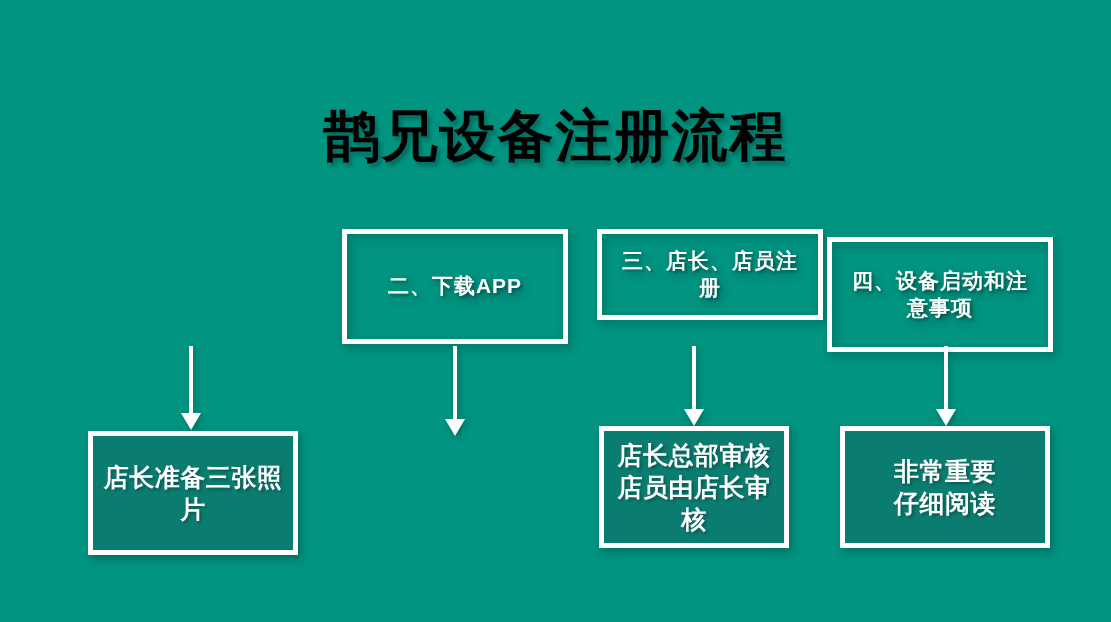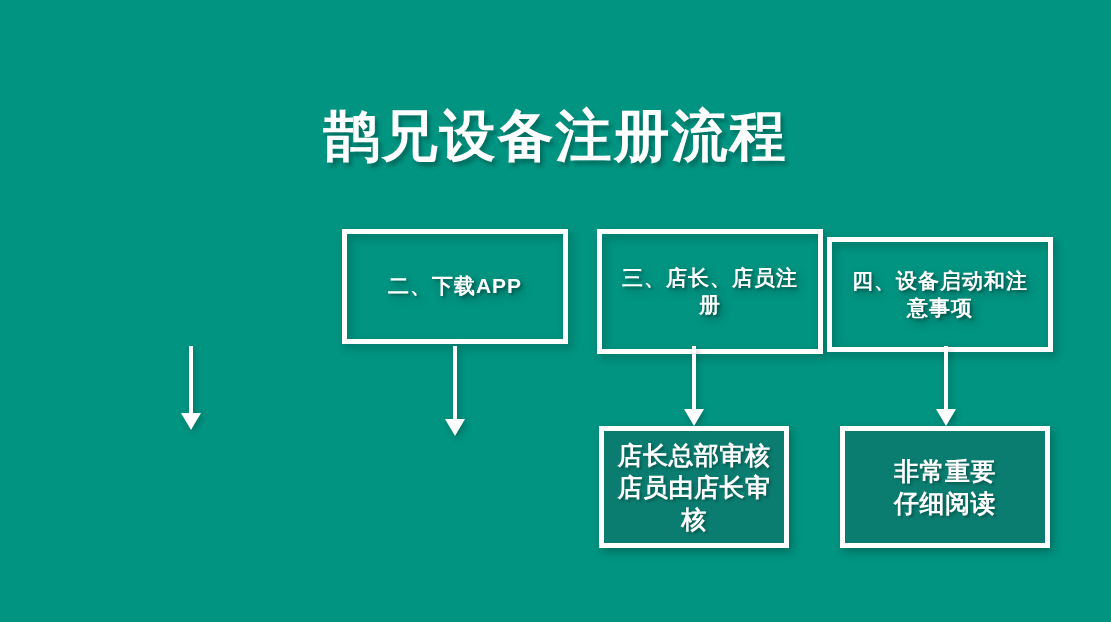--- a/index.html
+++ b/index.html
@@ -22,21 +22,21 @@
 
   
   #title {
     position: absolute;
     left: 0;
     top: 104px;
     width: 1111px;
     text-align: center;
     font-size: 56px;
     font-weight: bold;
-    color: #ffffff;
+    color: #000000;
     letter-spacing: 2px;
     line-height: 1.15;
     text-shadow: 3px 4px 4px rgba(0,0,0,0.28);
     white-space: nowrap;
   }
 
   
   .node {
     position: absolute;
     box-sizing: border-box;
@@ -99,21 +99,21 @@
 
 <div id="slide">
 
   <div id="title">鹊兄设备注册流程</div>
 
 
   <div class="node stage" style="left:342px; top:229px; width:226px; height:115px;">
     <span class="label">二、下载APP</span>
   </div>
 
-  <div class="node stage" style="left:597px; top:229px; width:226px; height:125px;">
+  <div class="node stage" style="left:597px; top:229px; width:226px; height:91px;">
     <span class="label">三、店长、店员注册</span>
   </div>
 
   <div class="node stage" style="left:827px; top:229px; width:226px; height:115px;margin-top:8px;">
     <span class="label">四、设备启动和注意事项</span>
   </div>
 
   <div class="connector" style="left:178px; top:346px; width:26px; height:84px;">
     <div class="stem" style="height:67px;"></div>
     <div class="head"></div>
@@ -127,20 +127,26 @@
   <div class="connector" style="left:681px; top:346px; width:26px; height:80px;">
     <div class="stem" style="height:63px;"></div>
     <div class="head"></div>
   </div>
 
   <div class="connector" style="left:933px; top:346px; width:26px; height:80px;">
     <div class="stem" style="height:63px;"></div>
     <div class="head"></div>
   </div>
 
+  <div class="node detail" style="left:88px; top:431px; width:210px; height:124px;">
+    <span class="label">
+      <span>店长准备三张照</span><br>
+      <span>片</span>
+    </span>
+  </div>
 
 
   <div class="node detail" style="left:599px; top:426px; width:190px; height:122px;">
     <span class="label">
       <span>店长总部审核</span><br>
       <span>店员由店长审核</span>
     </span>
   </div>
 
   <div class="node detail" style="left:840px; top:426px; width:210px; height:122px;">

